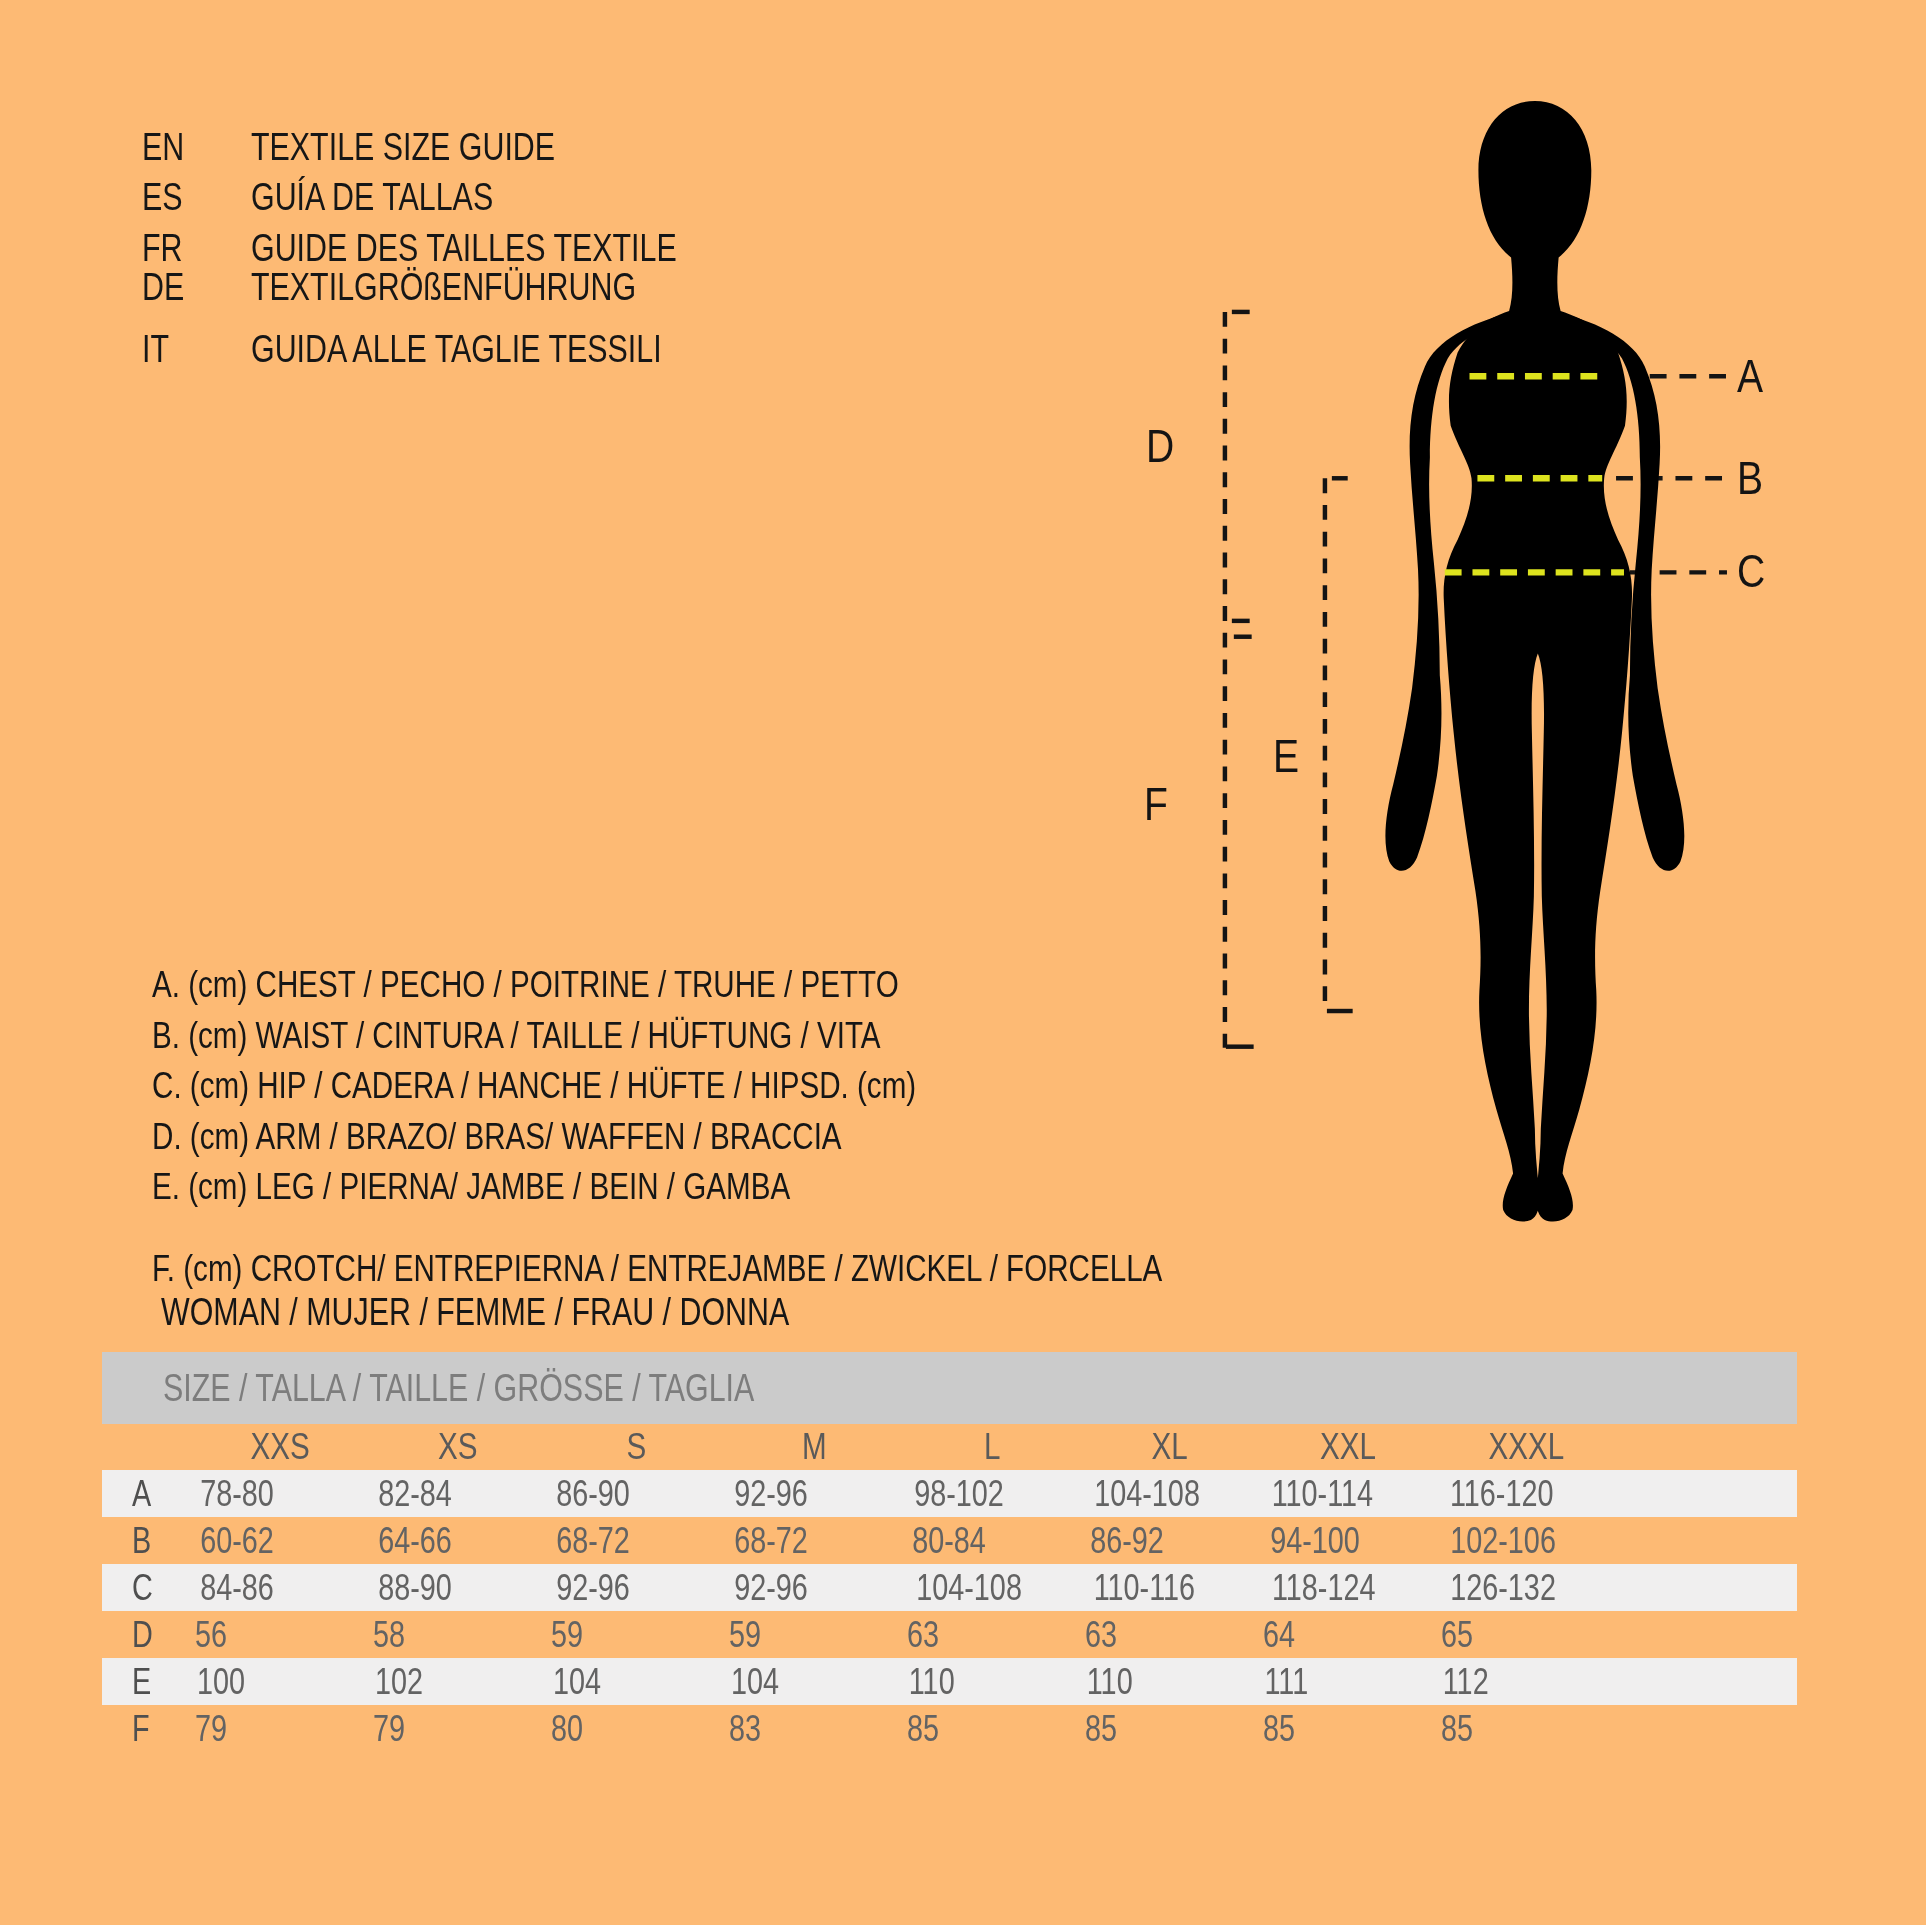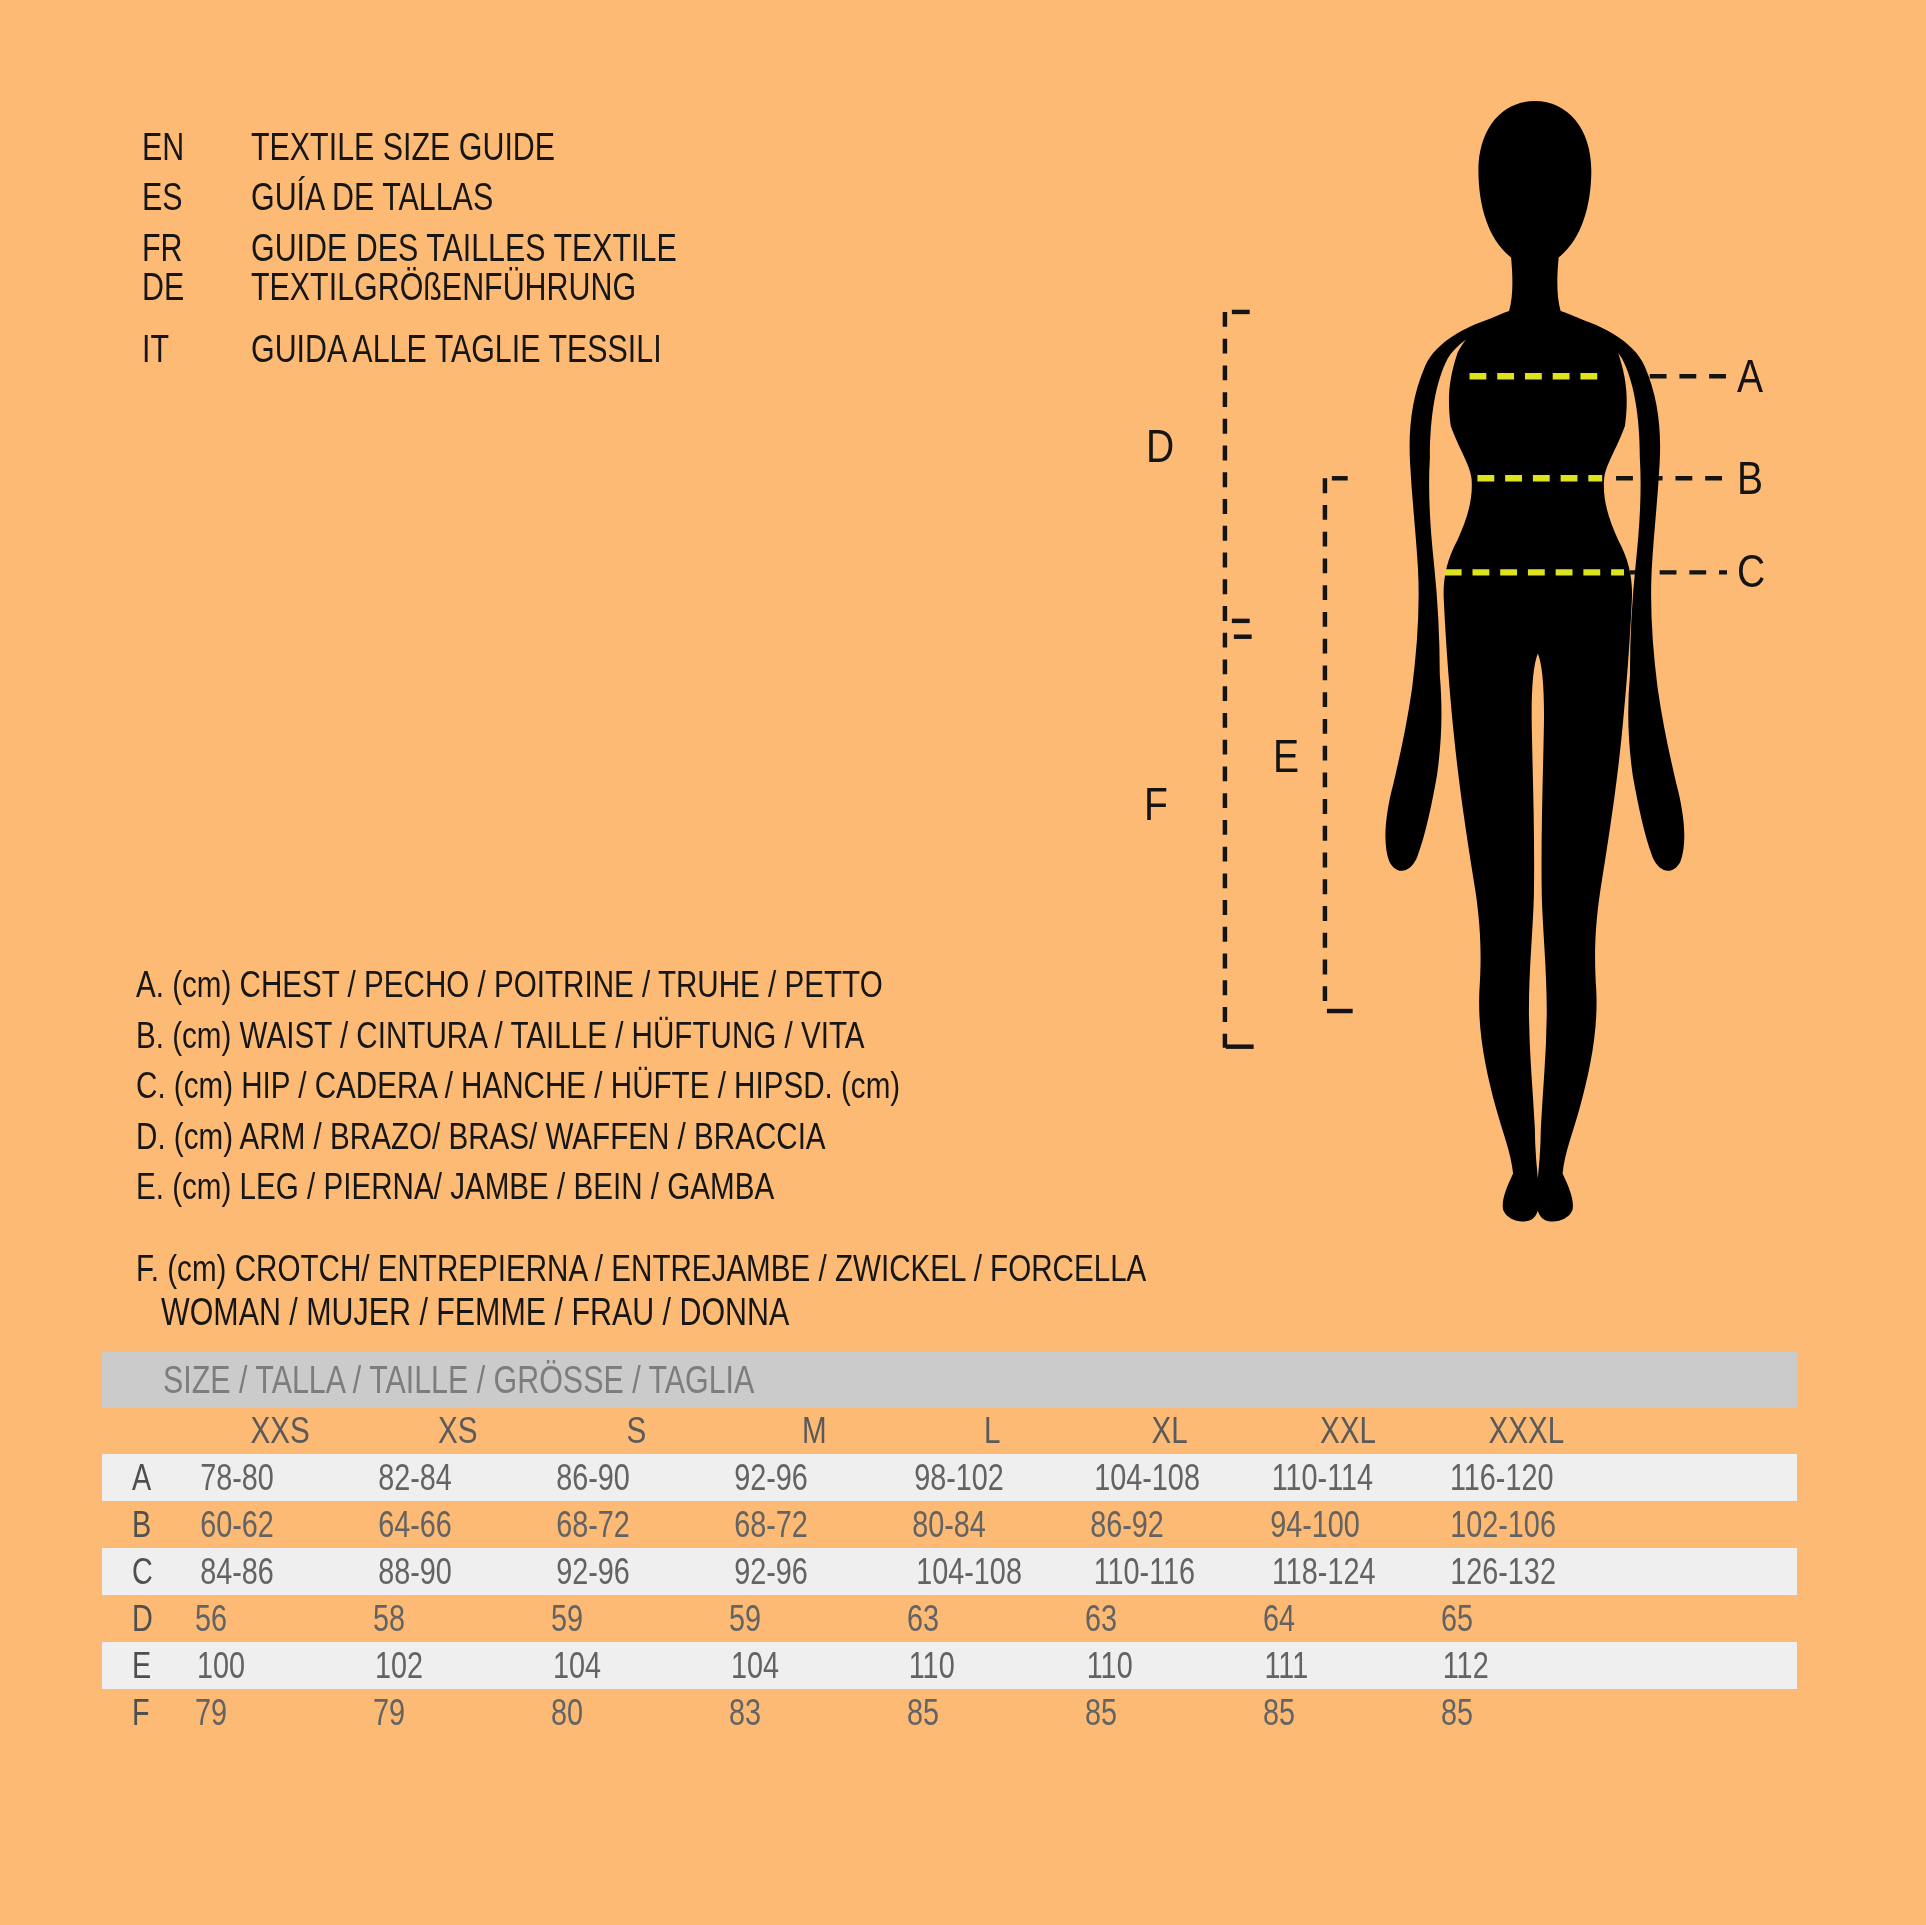--- a/index.html
+++ b/index.html
@@ -14,28 +14,28 @@
   .lang-row{position:absolute;left:142px;height:50px;line-height:50px;font-size:38px;color:#161616;white-space:nowrap;}
   .lang-code{display:inline-block;width:109px;}
 
   
   .figure-svg{position:absolute;left:0;top:0;width:1927px;height:1926px;}
 
   
   .mlabel{position:absolute;font-size:46px;line-height:48px;color:#141414;transform:scaleX(0.85);transform-origin:0 50%;}
 
   
-  .legend-line{position:absolute;left:136px;height:50px;line-height:50px;font-size:37px;color:#161616;white-space:nowrap;}
+  .legend-line{position:absolute;left:152px;height:50px;line-height:50px;font-size:37px;color:#161616;white-space:nowrap;}
 
   
   .woman-heading{position:absolute;left:161px;top:1287px;height:50px;line-height:50px;font-size:38px;color:#161616;}
 
   
   .size-table{position:absolute;left:102px;top:1352px;width:1695px;}
-  .table-header-bar{height:56px;background:#cbcbcb;display:flex;align-items:center;padding-left:61px;box-sizing:border-box;
+  .table-header-bar{height:72px;background:#cbcbcb;display:flex;align-items:center;padding-left:61px;box-sizing:border-box;
     font-size:38px;color:#7d7d7d;}
   .t-row{display:grid;grid-template-columns:89px repeat(8,178px) 1fr;align-items:center;height:47px;}
   .t-row.sizes{height:46px;}
   .t-row.stripe{background:#f0efef;}
   .t-rowlabel{padding-left:30px;font-size:36px;color:#4f4f4f;}
   .t-cell{text-align:left;font-size:36px;color:#636363;}
   .t-size{text-align:center;font-size:37px;color:#5a5a5a;}
 </style>
 </head>
 <body>

